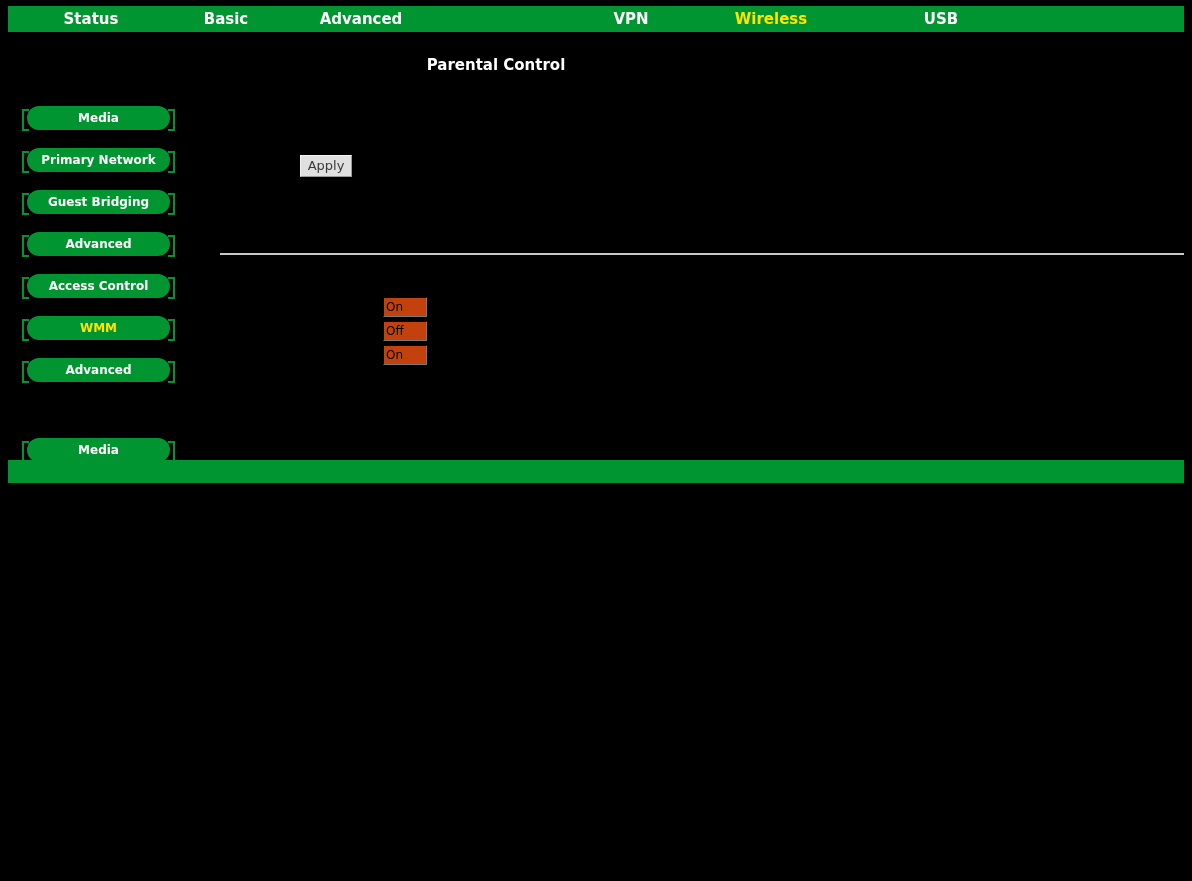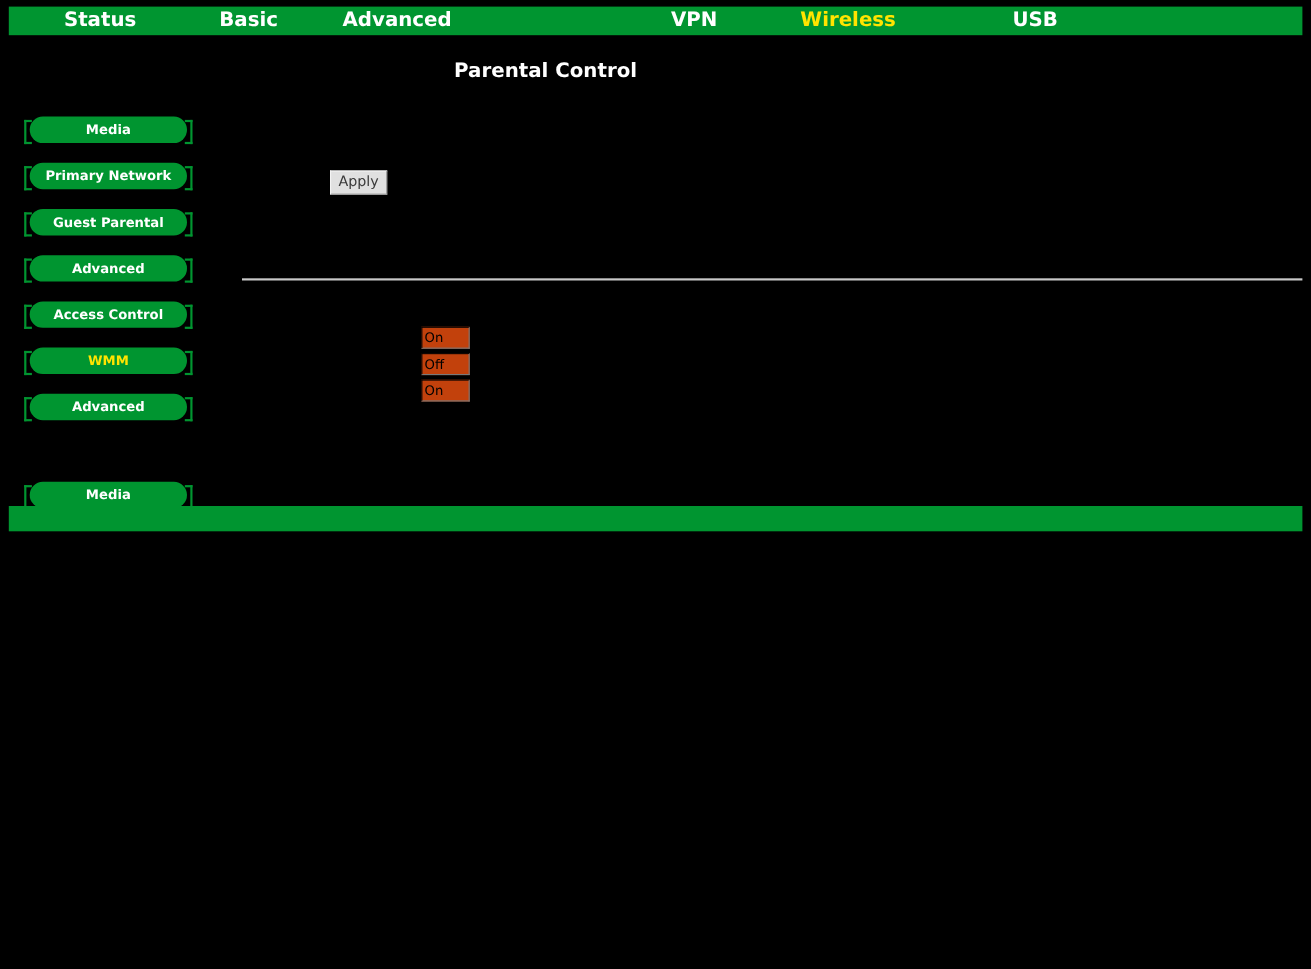--- a/index.html
+++ b/index.html
@@ -27,21 +27,21 @@
   .topnav-inner {
     position: relative;
     width: 100%;
     height: 100%;
   }
   .nav-item {
     position: absolute;
     top: 0;
     height: 26px;
     line-height: 26px;
-    font-size: 18px;
+    font-size: 15px;
     font-weight: bold;
     color: #ffffff;
     white-space: nowrap;
     cursor: pointer;
     text-align: center;
     transform: translateX(-50%);
   }
   .nav-item.active {
     color: #ffe400;
   }
@@ -232,21 +232,21 @@
       <span class="pill">Media</span>
     </div>
     <div class="side-btn" style="top: 148px;">
       <span class="bracket left"></span>
       <span class="bracket right"></span>
       <span class="pill">Primary Network</span>
     </div>
     <div class="side-btn" style="top: 190px;">
       <span class="bracket left"></span>
       <span class="bracket right"></span>
-      <span class="pill">Guest Parental</span>
+      <span class="pill">Guest Bridging</span>
     </div>
     <div class="side-btn" style="top: 232px;">
       <span class="bracket left"></span>
       <span class="bracket right"></span>
       <span class="pill">Advanced</span>
     </div>
     <div class="side-btn" style="top: 274px;">
       <span class="bracket left"></span>
       <span class="bracket right"></span>
       <span class="pill">Access Control</span>

